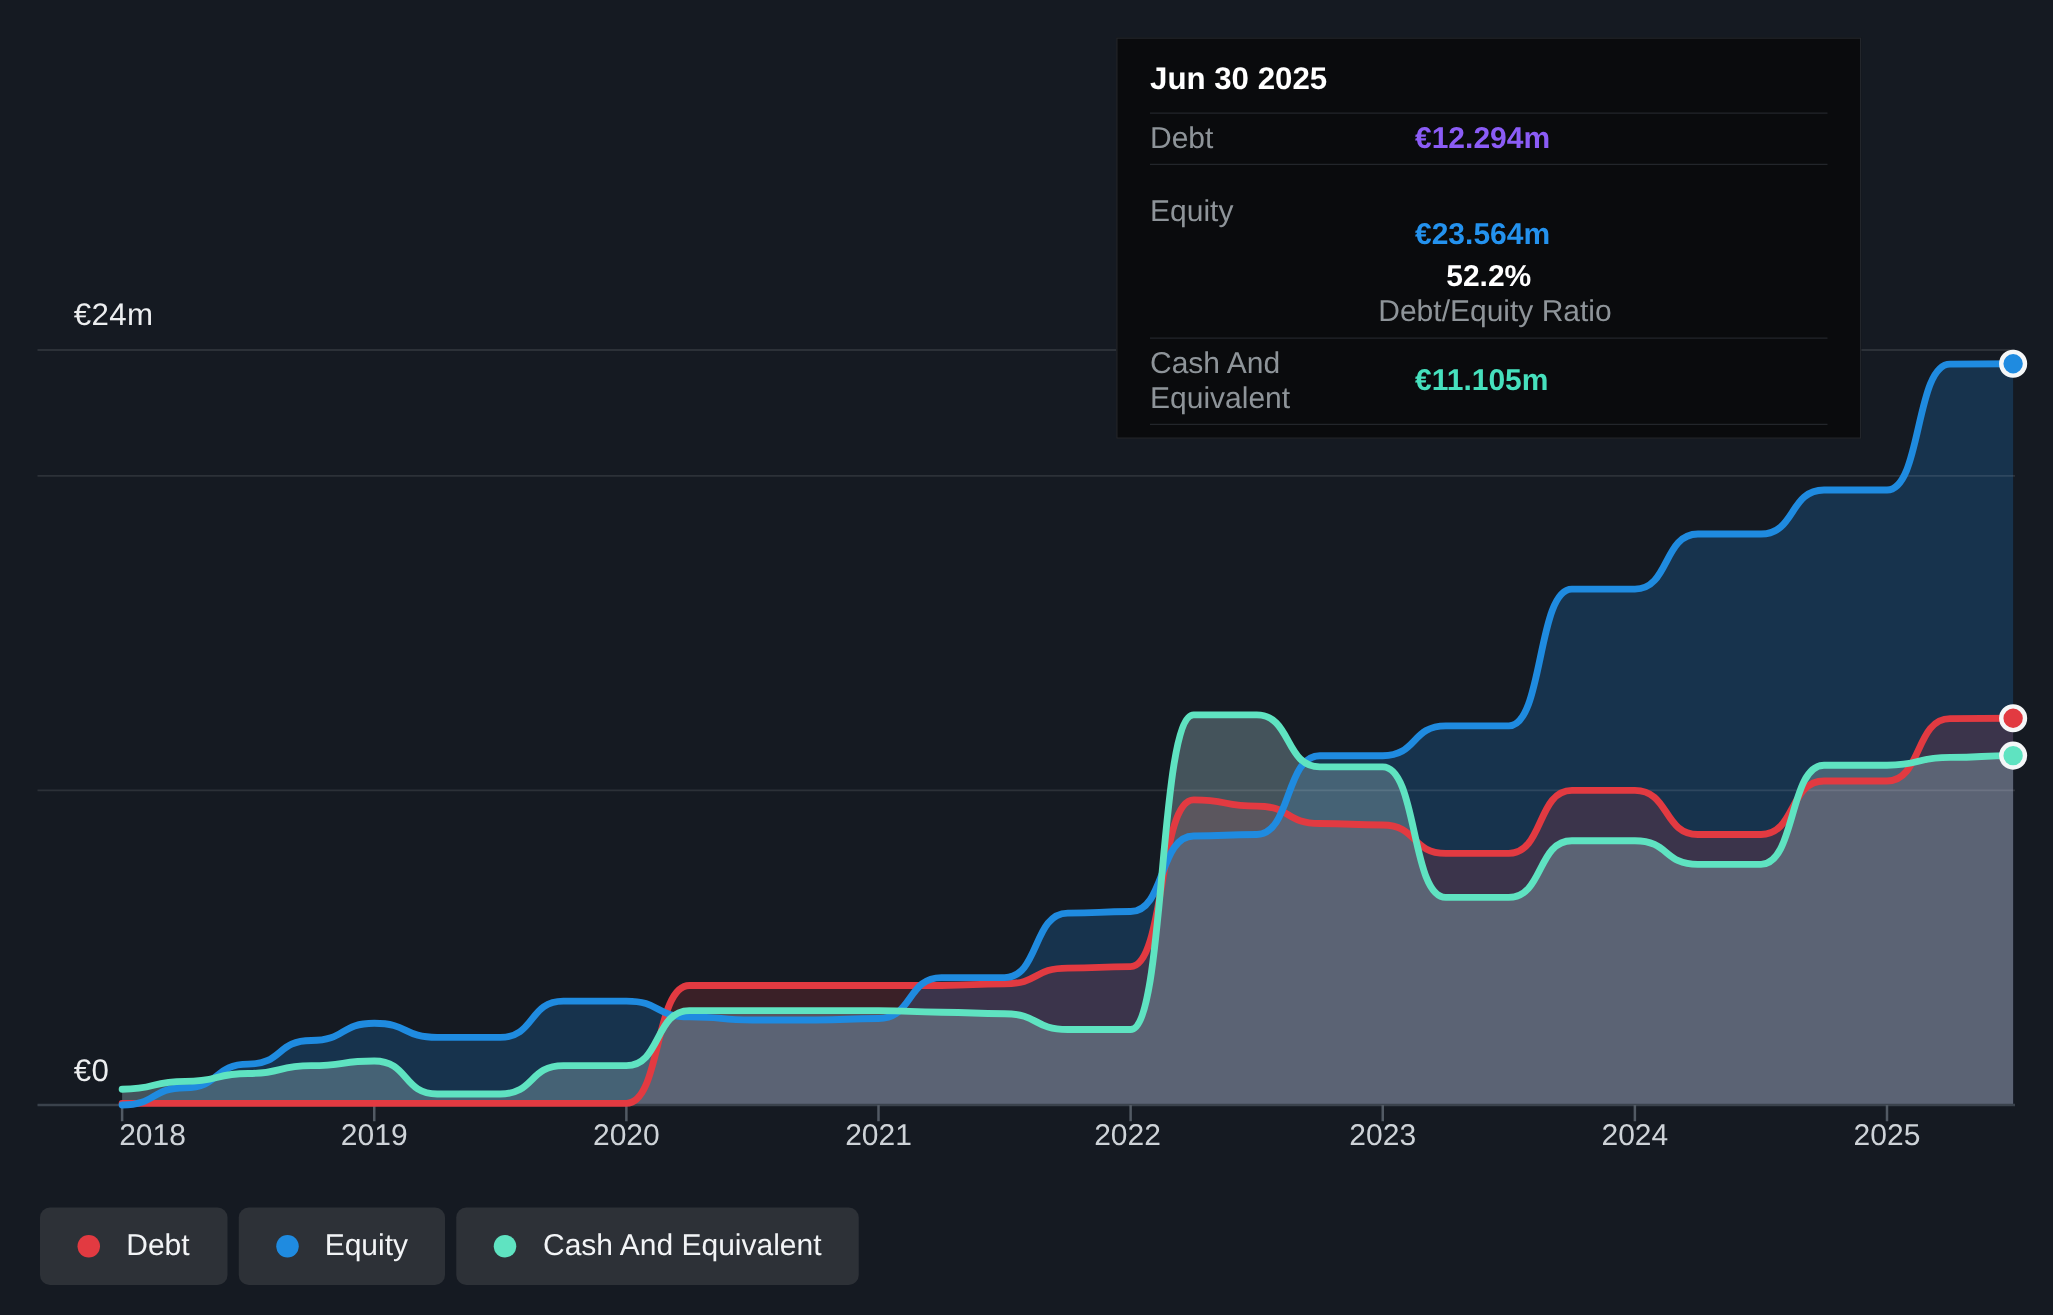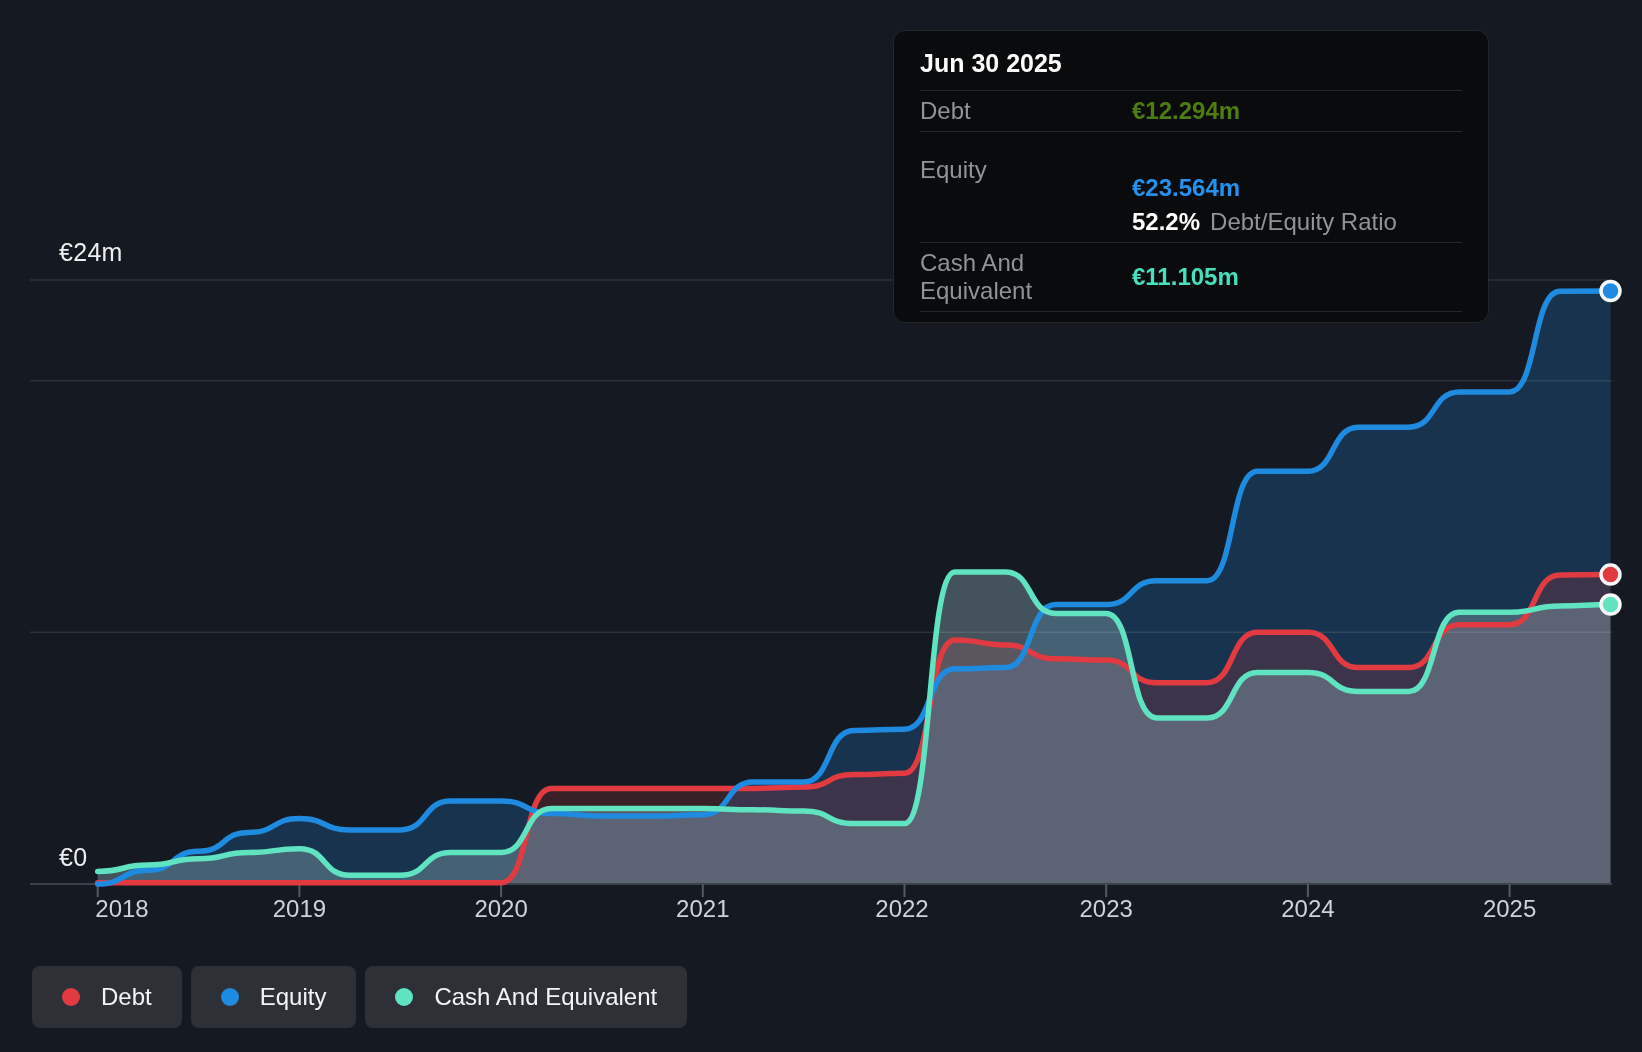--- a/index.html
+++ b/index.html
@@ -3,27 +3,27 @@
 <meta charset="utf-8">
 <style>
   html,body{margin:0;padding:0;background:#11151d;}
   #app{position:relative;width:1642px;height:1052px;background:#151a22;overflow:hidden;
        font-family:"Liberation Sans","DejaVu Sans",sans-serif;}
   svg{position:absolute;left:0;top:0;}
   .ylabel{position:absolute;left:59px;color:#eceef0;font-size:25px;font-weight:500;letter-spacing:.3px;}
   .xlabels span{position:absolute;top:895px;transform:translateX(-50%);color:#ced3d8;font-size:24px;}
   
   .tooltip{position:absolute;left:893px;top:30px;width:596px;box-sizing:border-box;
-           background:#0a0b0d;border:1px solid #23262b;border-radius:12px;padding:10px 26px 6px 26px;}
+           background:#0a0b0d;border:1px solid #23262b;border-radius:0;padding:10px 26px 6px 26px;}
   .tt-title{color:#ffffff;font-size:25px;font-weight:700;padding:8px 0 12px 0;}
   .tt-row{display:flex;align-items:center;border-top:1px solid #23262b;padding:6px 0;min-height:26px;}
-  .tt-row.noline{border-top:none;padding-top:0;}
+  .tt-row.noline{border-top:none;padding-top:0;flex-direction:column;}
   .tt-label{width:212px;flex:none;color:#8e9499;font-size:24px;}
   .tt-value{font-size:24px;font-weight:700;}
-  .v-debt{color:#4d7c0f;}
+  .v-debt{color:#8b5cf6;}
   .v-equity{color:#2492ee;margin-top:36px;}
   .v-cash{color:#46e0bd;}
   .v-ratio{color:#ffffff;}
   .ratio-label{color:#8e9499;font-weight:400;font-size:24px;margin-left:10px;}
   .tt-bottom{border-top:1px solid #23262b;height:4px;}
   
   .legend{position:absolute;left:32px;top:966px;display:flex;gap:9px;}
   .pill{display:flex;align-items:center;height:62px;padding:0 30px 0 30px;background:#2d3137;
         border-radius:8px;cursor:pointer;}
   .dot{width:18px;height:18px;border-radius:50%;margin-right:21px;flex:none;}

